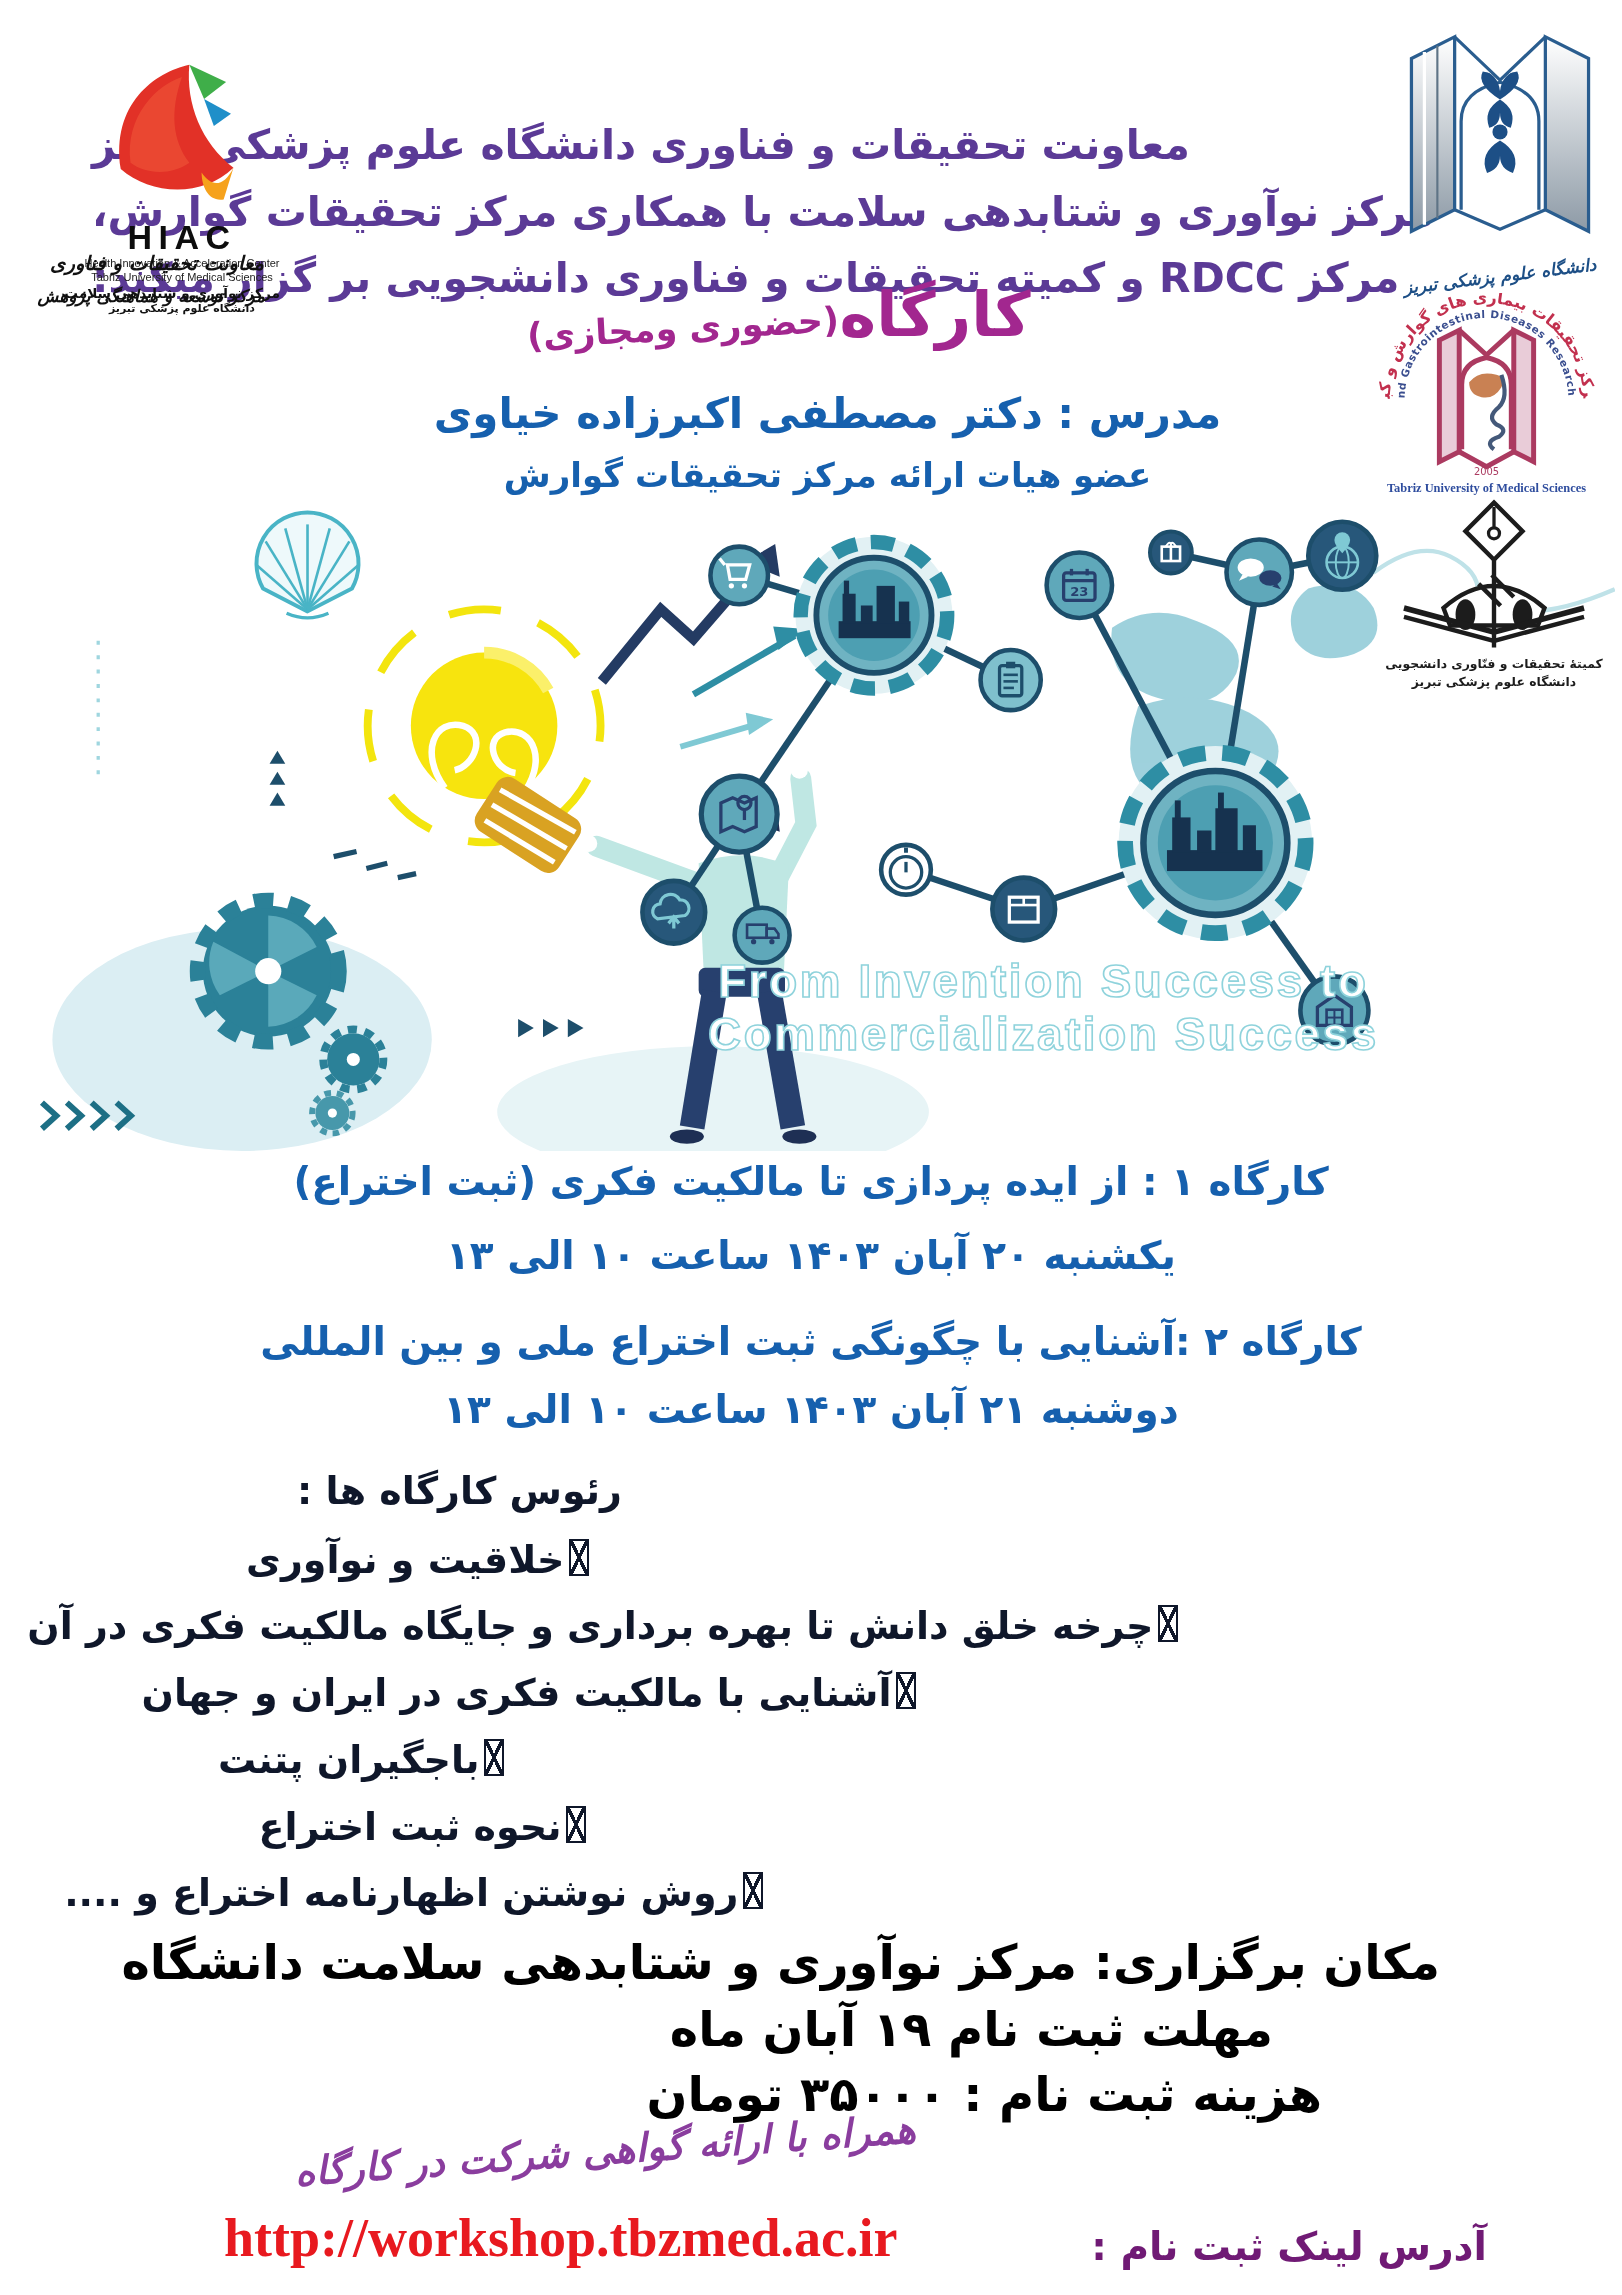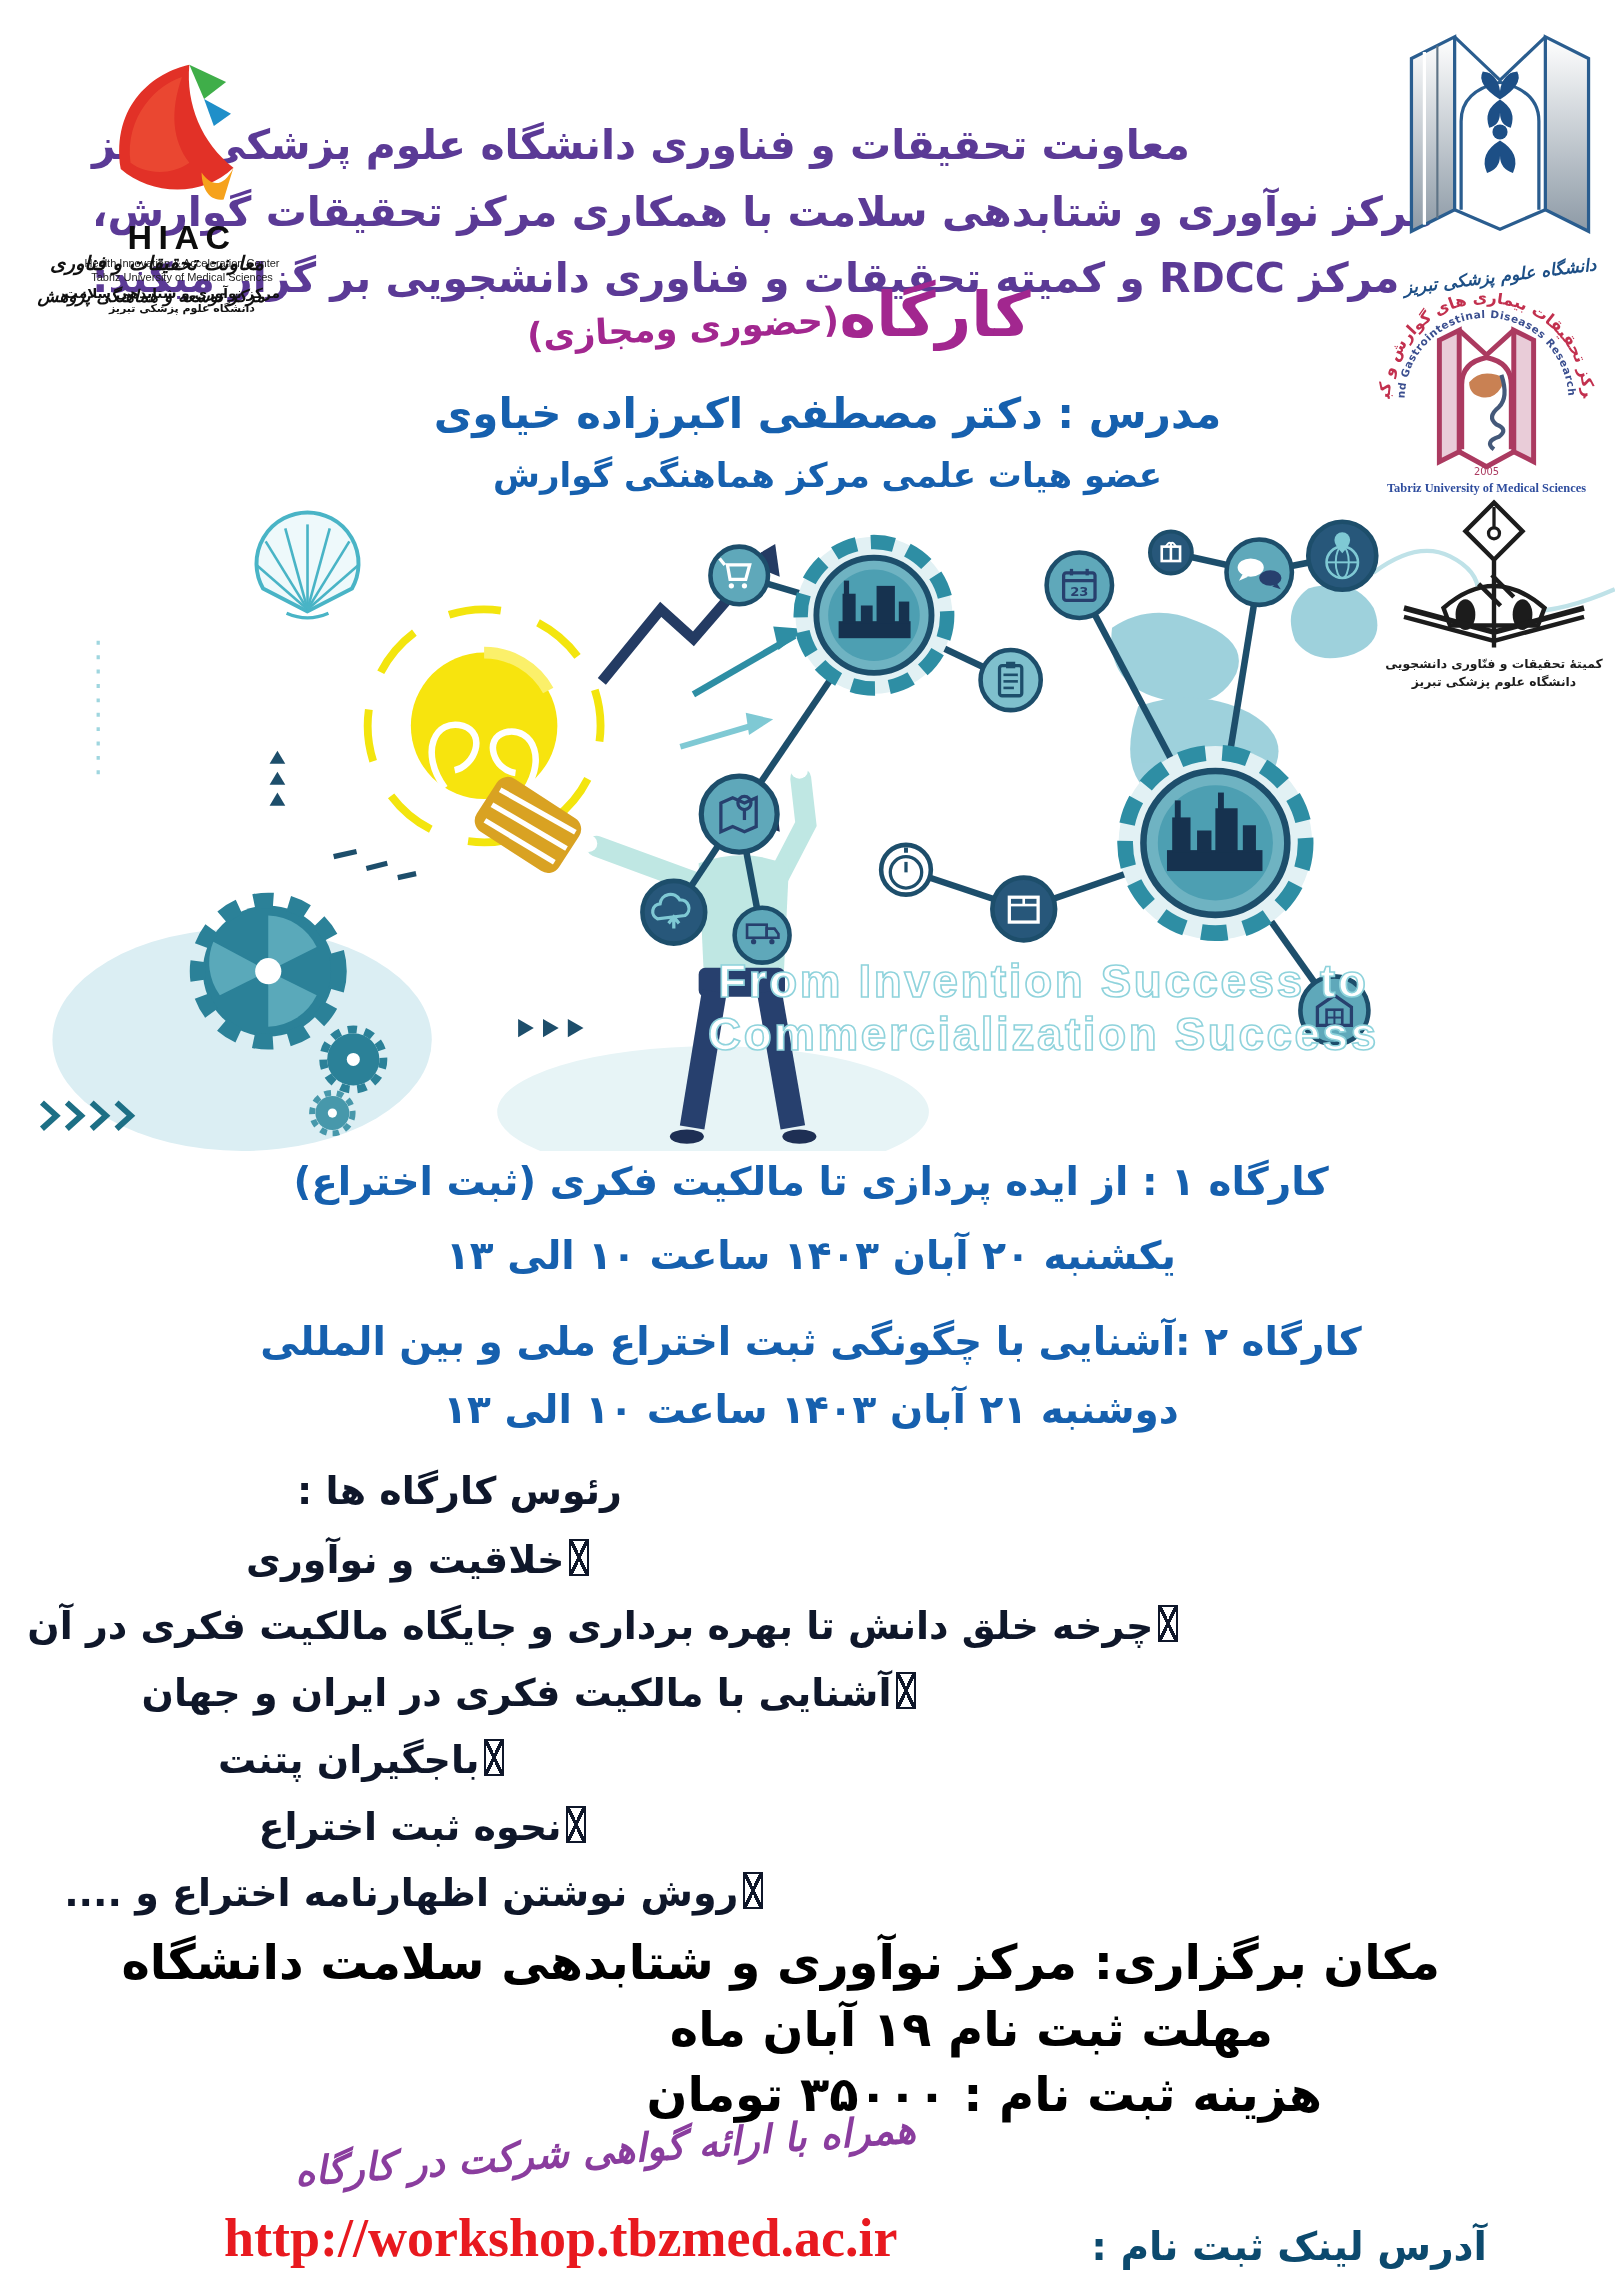--- a/index.html
+++ b/index.html
@@ -13,21 +13,21 @@
   .hdr{left:92px;width:1440px;text-align:left;color:#5b3a96;font-weight:bold;font-size:41px;margin-top:37px;}
   .wk-title{left:419px;width:720px;text-align:center;}
   .wk-main{color:#a2278f;font-weight:bold;font-size:62px;}
   .wk-sub{color:#a2278f;font-weight:bold;font-size:35px;display:inline-block;transform:translateY(3.9px) rotate(-3deg);}
   .instr1{left:222px;width:1211px;text-align:center;color:#1660ae;font-weight:bold;font-size:42px;}
   .instr2{left:222px;width:1211px;text-align:center;color:#1660ae;font-weight:bold;font-size:34px;}
   .session{left:65px;width:1492px;text-align:center;color:#1660ae;font-weight:bold;font-size:39px;}
   .topic{color:#0f172a;font-weight:bold;font-size:38px;}
   .detail{color:#000000;font-weight:bold;font-size:48px;margin-left:40px;}
   .cert{color:#8a3d9e;font-weight:bold;font-size:39px;font-style:italic;transform:rotate(-4deg);}
-  .reg-label{color:#0c4a6e;font-weight:bold;font-size:39px;}
+  .reg-label{color:#701a75;font-weight:bold;font-size:39px;}
   .reg-url{color:#e8191f;font-weight:bold;font-size:54px;font-family:"Liberation Serif",serif;}
   
   .tofu{
     display:inline-block;width:0.42em;height:0.88em;vertical-align:-0.08em;
     border:2.6px solid currentColor;margin-left:0.12em;
     background:
       linear-gradient(to top right,transparent 44%,currentColor 44%,currentColor 56%,transparent 56%),
       linear-gradient(to top left,transparent 44%,currentColor 44%,currentColor 56%,transparent 56%);
   }
   
@@ -45,21 +45,21 @@
 
 <div class="abs hdr rtl" style="top:84px;">معاونت تحقیقات و فناوری دانشگاه علوم پزشکی تبریز</div>
 <div class="abs hdr rtl" style="top:151px;">مرکز نوآوری و شتابدهی سلامت با همکاری مرکز تحقیقات گوارش،</div>
 <div class="abs hdr rtl" style="top:217px;">مرکز RDCC و کمیته تحقیقات و فناوری دانشجویی بر گزار میکند:</div>
 
 <div class="abs wk-title rtl" style="top:278px;">
   <span class="wk-main">کارگاه</span><span class="wk-sub">(حضوری ومجازی)</span>
 </div>
 
 <div class="abs instr1 rtl" style="top:389px;">مدرس : دکتر مصطفی اکبرزاده خیاوی</div>
-<div class="abs instr2 rtl" style="top:455px;">عضو هیات علمی مرکز هماهنگی گوارش</div>
+<div class="abs instr2 rtl" style="top:455px;">عضو هیات ارائه مرکز تحقیقات گوارش</div>
 
 <div class="abs" style="left:84px;top:52px;width:196px;">
   <svg width="196" height="164" viewBox="0 0 160 133">
     <path d="M30,95 C22,42 58,16 86,10 C83,42 96,74 122,94 C96,119 54,116 30,95 Z" fill="#e23127"></path>
     <path d="M38,90 C33,52 60,26 80,20 C70,48 72,72 86,90 C70,101 50,99 38,90 Z" fill="#f05a3a" opacity="0.55"></path>
     <path d="M86,10 L116,24 L98,38 Z" fill="#3fae49"></path>
     <path d="M98,38 L120,50 L106,60 Z" fill="#1f8fc9"></path>
     <path d="M96,98 C104,110 114,110 122,94 L114,120 C102,122 96,110 96,98 Z" fill="#f6a21c"></path>
   </svg>
   <div class="hiac-word">HIAC</div>

